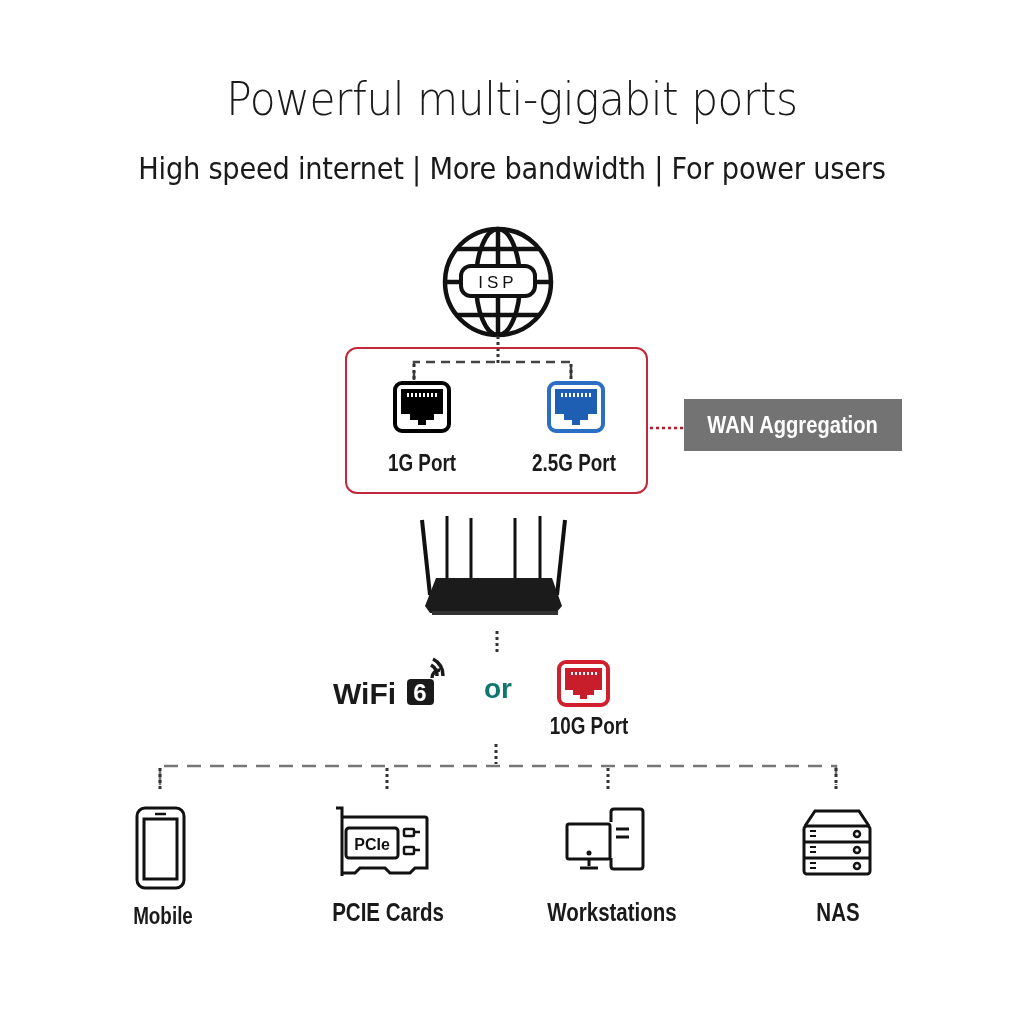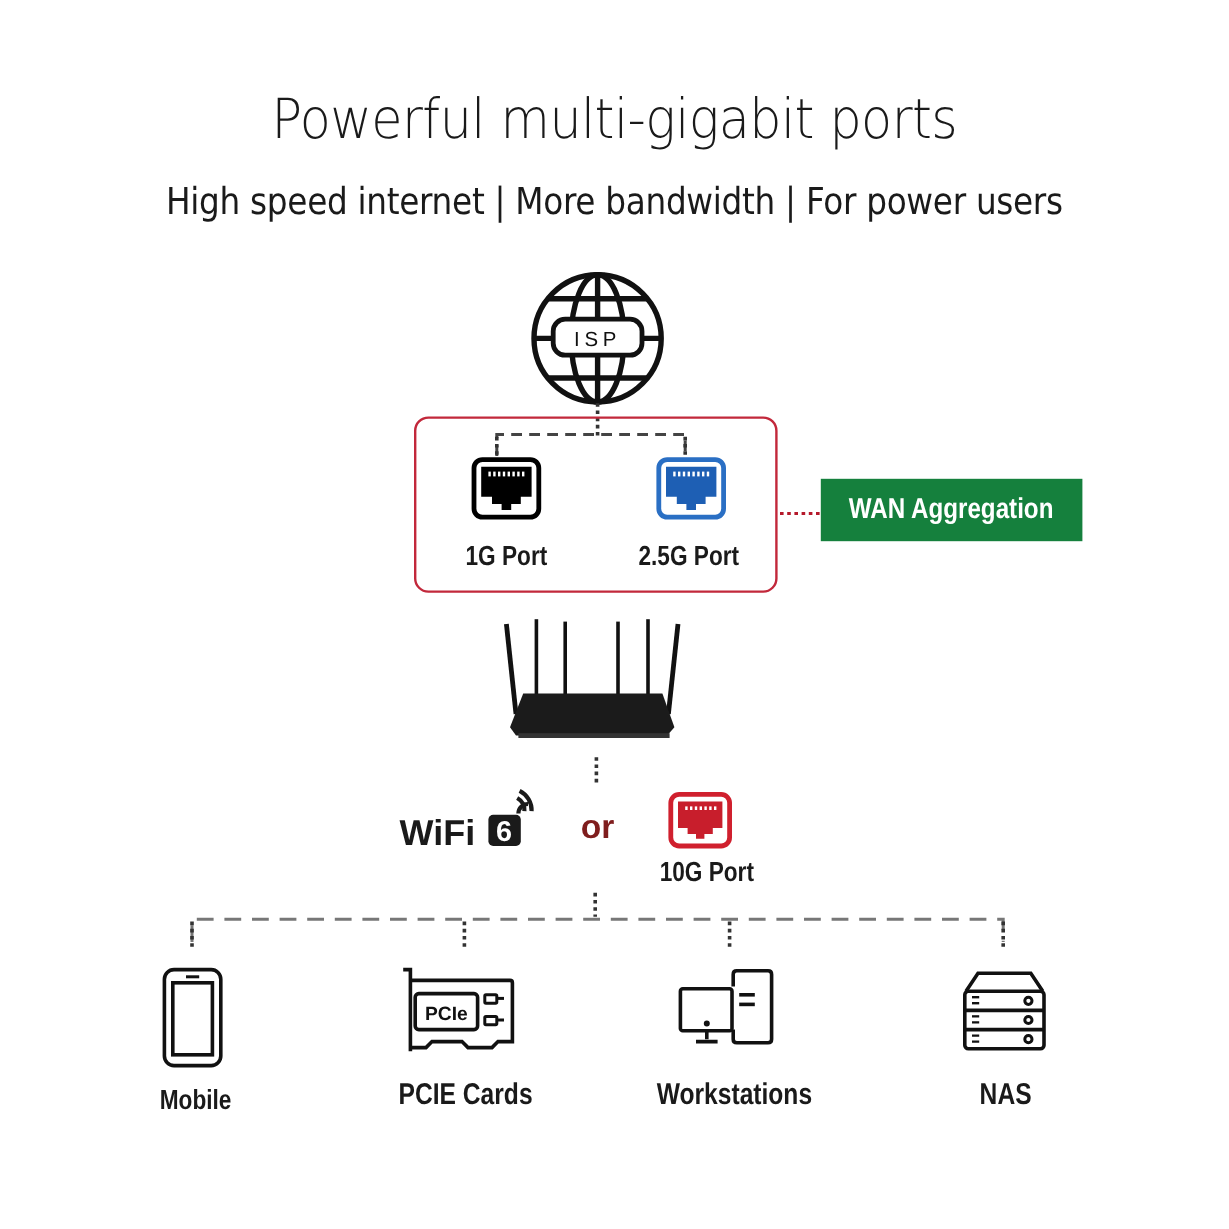--- a/index.html
+++ b/index.html
@@ -1,24 +1,24 @@
 <!DOCTYPE html>
 <html><head>
 <meta charset="utf-8">
 <style>
   html, body { margin: 0; padding: 0; background: #ffffff; }
   body { width: 1024px; height: 1024px; position: relative; overflow: hidden; font-family: "DejaVu Sans", sans-serif; }
   .title { position: absolute; left: 0; width: 1024px; top: 72px; text-align: center; font-family: "DejaVu Sans", sans-serif; font-size: 46px; font-weight: 300; color: #1a1a1a; letter-spacing: -0.5px; transform: scaleX(0.92); }
   .subtitle { position: absolute; left: 0; width: 1024px; top: 150px; text-align: center; font-family: "DejaVu Sans", sans-serif; font-size: 31px; color: #1a1a1a; transform: scaleX(0.88); letter-spacing: -0.3px; }
   .lbl { position: absolute; font-family: "Liberation Sans", sans-serif; font-weight: bold; color: #1a1a1a; text-align: center; transform: scaleX(0.82); white-space: nowrap; }
-  .wan-badge { position: absolute; left: 684px; top: 399px; width: 218px; height: 52px; background: #15803d; color: #fff; font-family: "Liberation Sans", sans-serif; font-weight: bold; font-size: 24px; display: flex; align-items: center; justify-content: center; }
+  .wan-badge { position: absolute; left: 684px; top: 399px; width: 218px; height: 52px; background: #737373; color: #fff; font-family: "Liberation Sans", sans-serif; font-weight: bold; font-size: 24px; display: flex; align-items: center; justify-content: center; }
   .wan-badge span { display: inline-block; transform: scaleX(0.84); white-space: nowrap; }
   .wan-box { position: absolute; left: 345px; top: 347px; width: 303px; height: 147px; border: 2.5px solid #c2283b; border-radius: 12px; box-sizing: border-box; }
   svg { position: absolute; left: 0; top: 0; }
-  .or-text { position: absolute; left: 484px; top: 673px; font-family: "Liberation Sans", sans-serif; font-weight: bold; font-size: 28px; color: #7f1d1d; }
+  .or-text { position: absolute; left: 484px; top: 673px; font-family: "Liberation Sans", sans-serif; font-weight: bold; font-size: 28px; color: #0f766e; }
 </style>
 </head>
 <body>
 
 <div class="title">Powerful multi-gigabit ports</div>
 <div class="subtitle">High speed internet | More bandwidth | For power users</div>
 
 <svg width="1024" height="1024">
 
   <g fill="none" stroke="#111" stroke-width="4.5">

